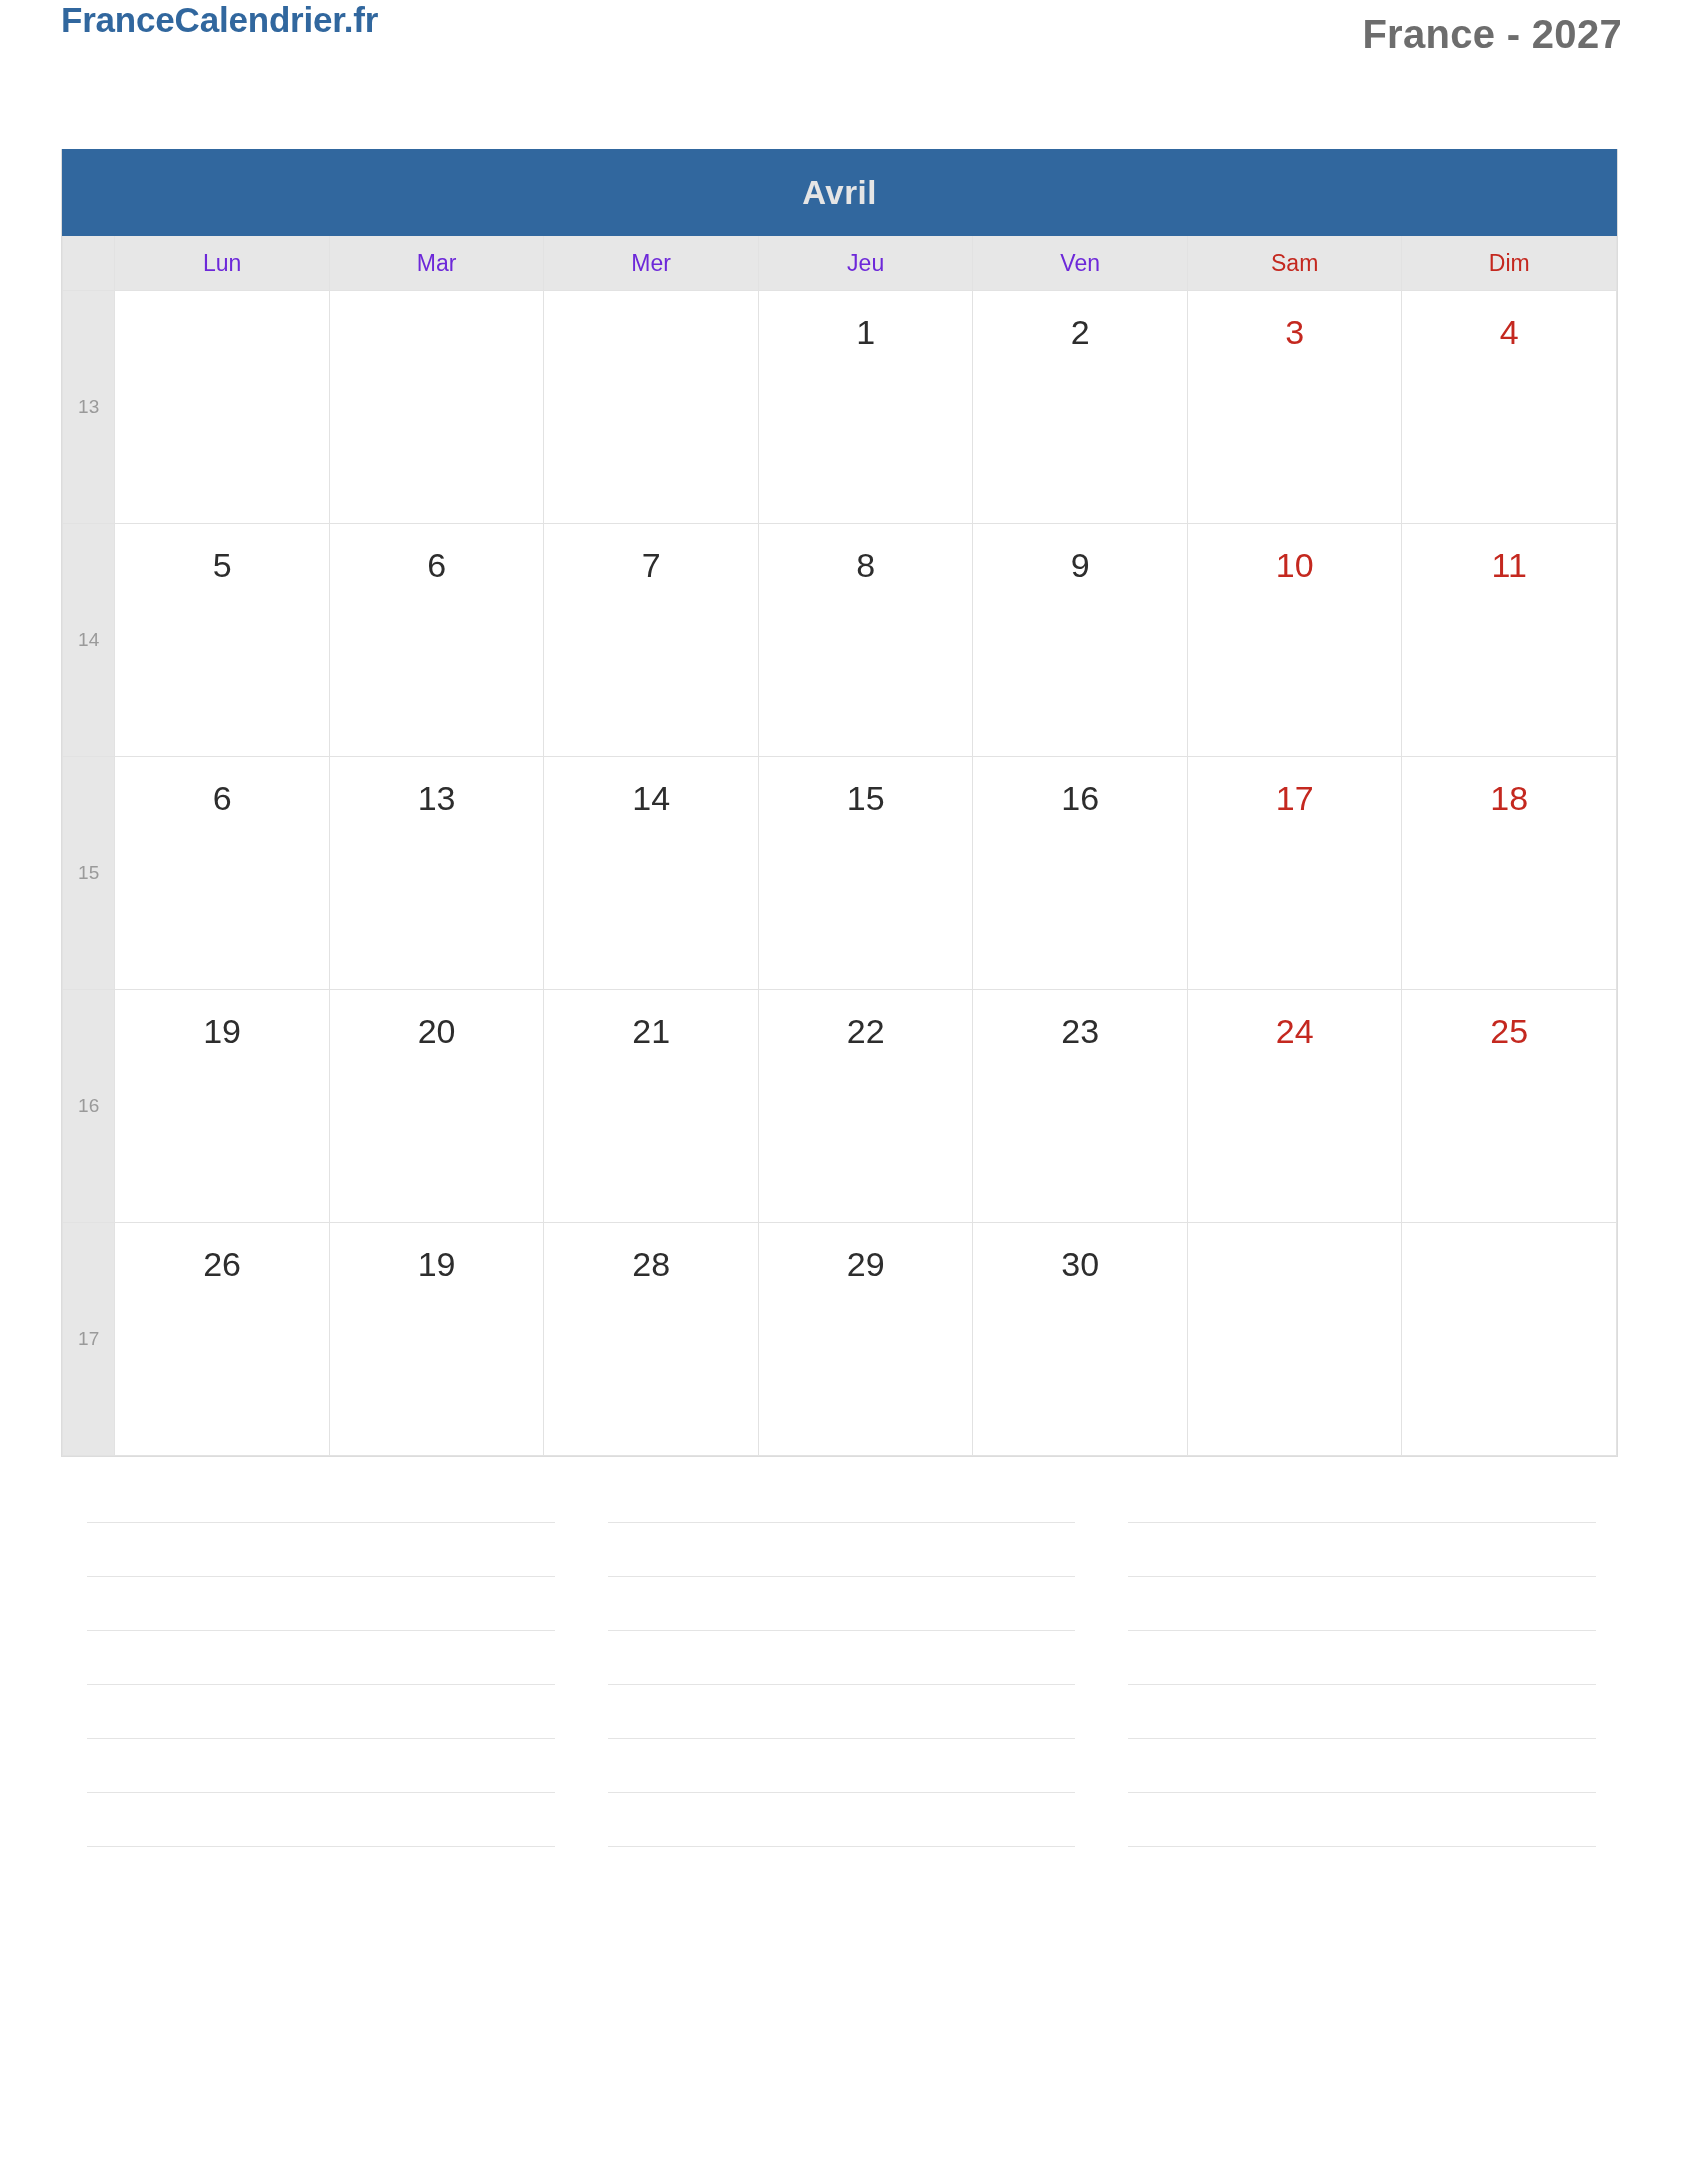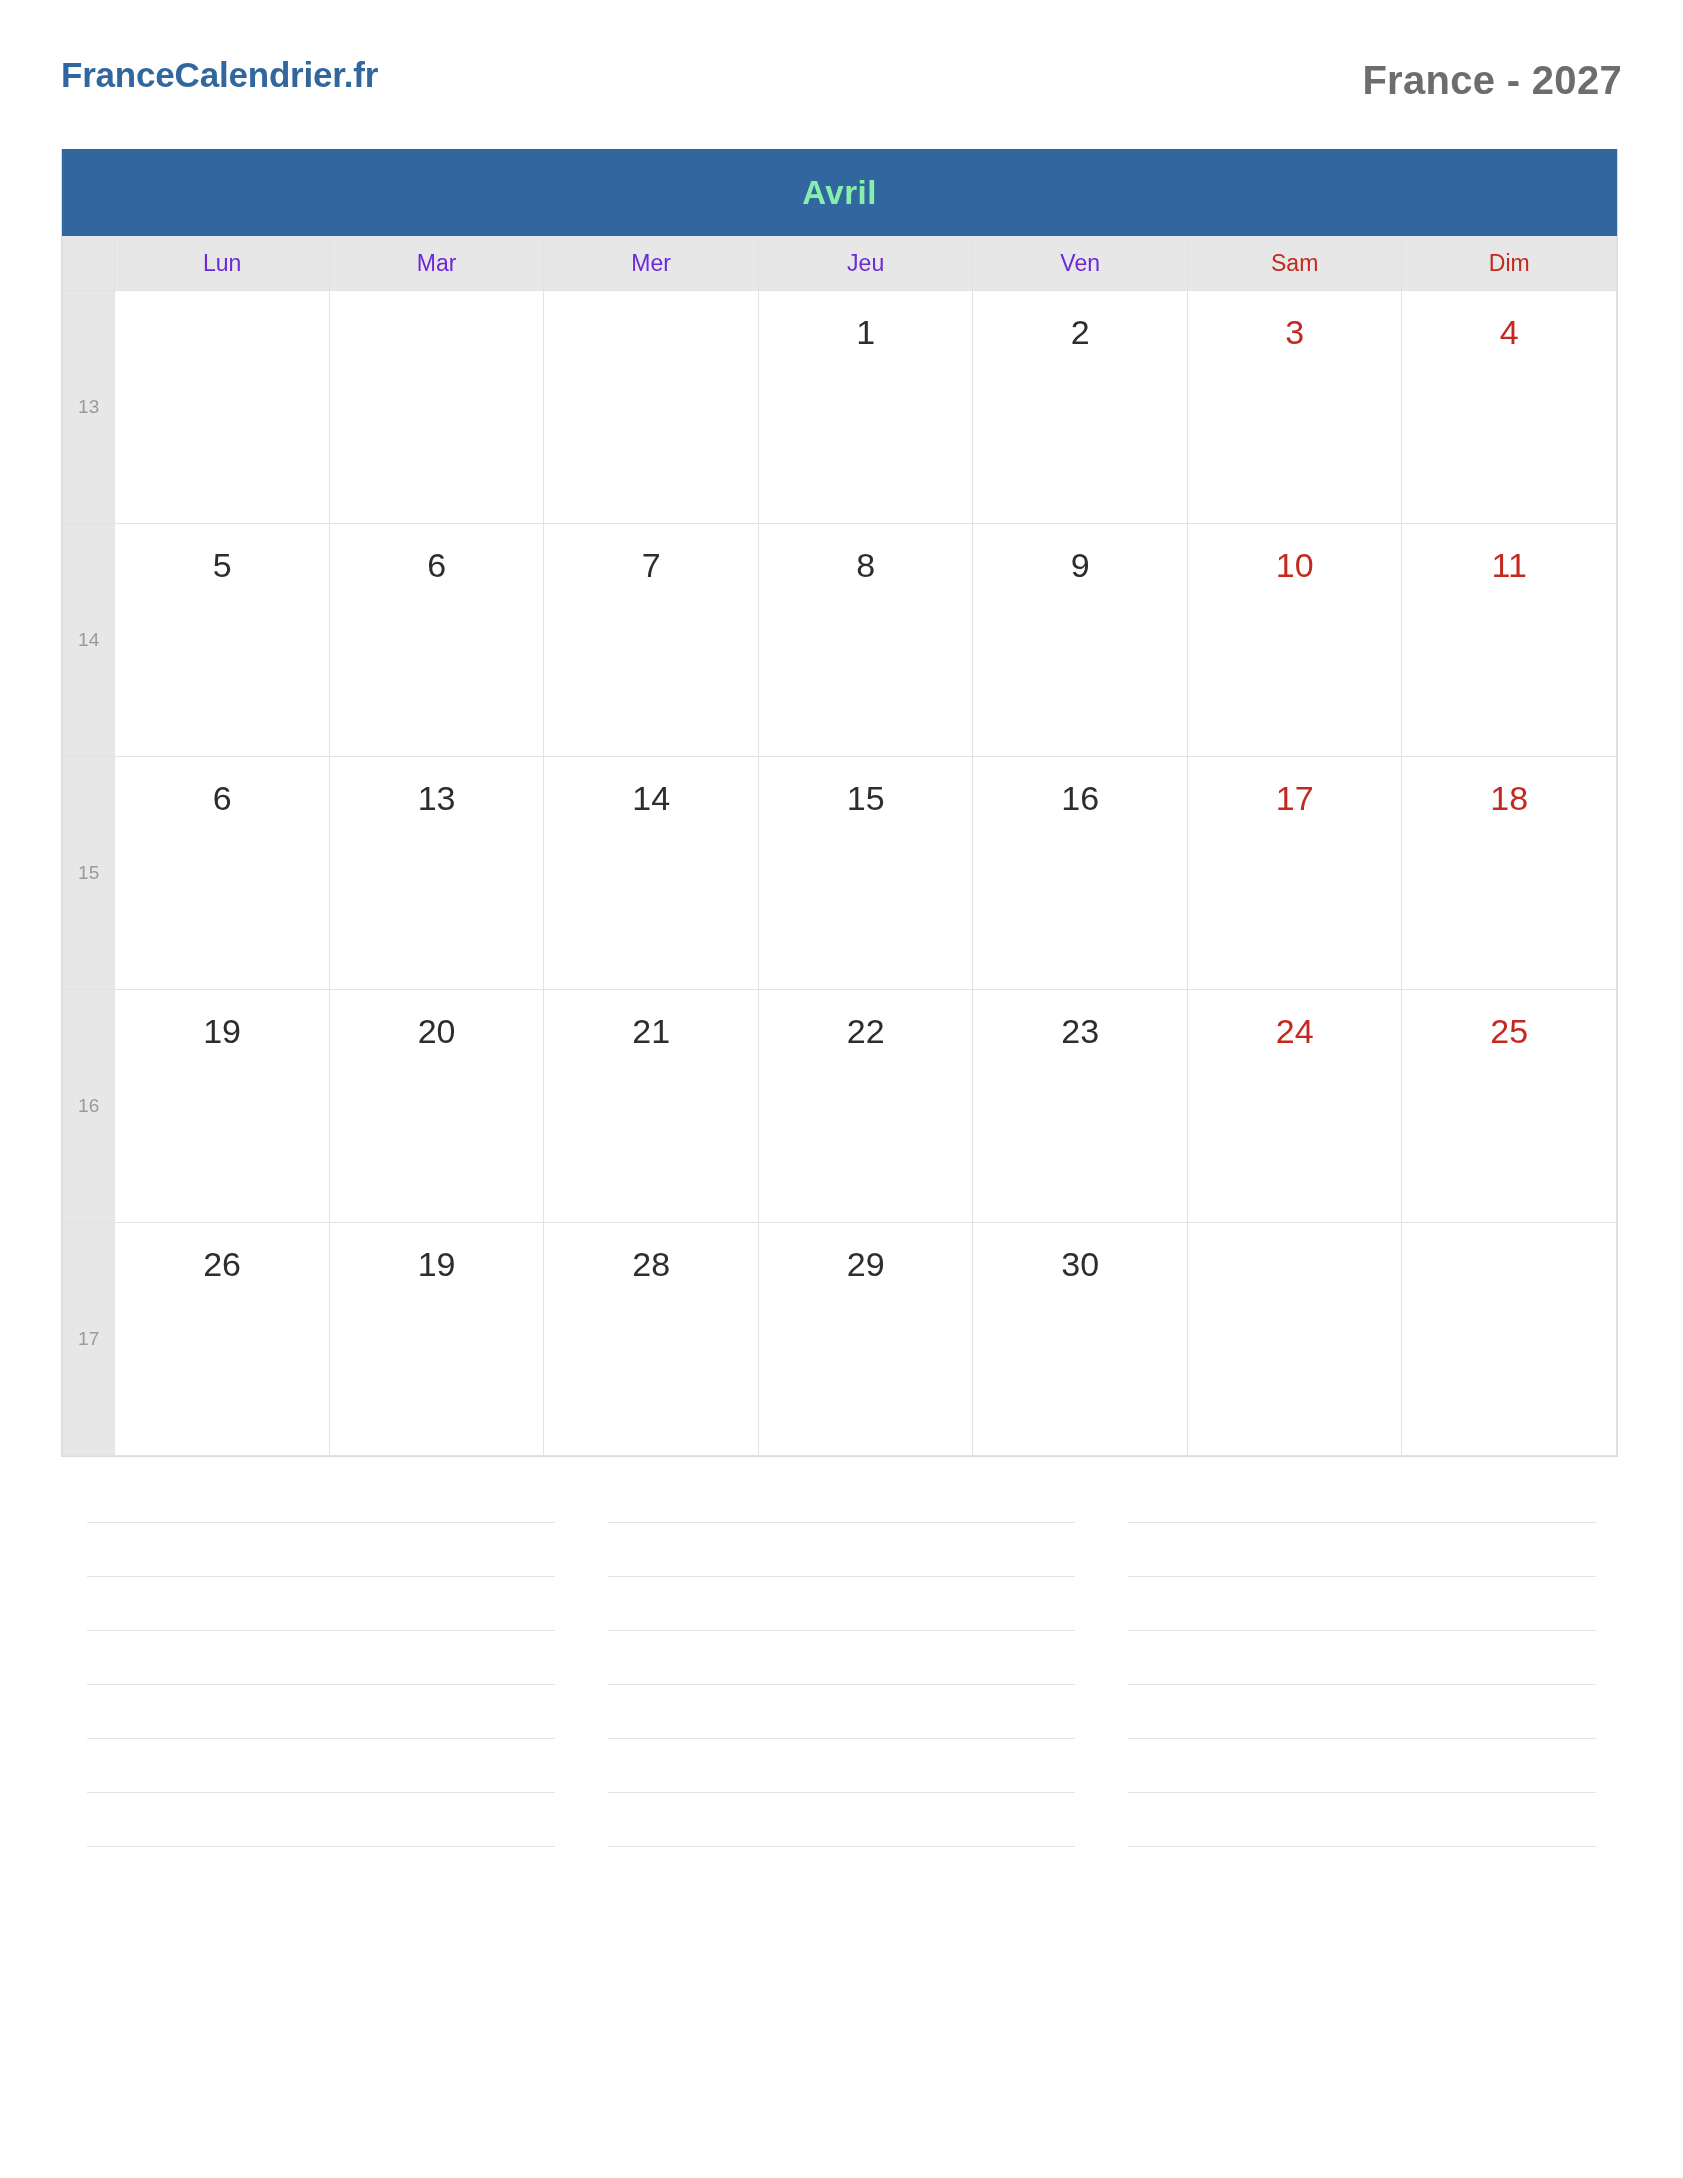--- a/index.html
+++ b/index.html
@@ -19,21 +19,21 @@
     width: 1683px;
     height: 2178px;
     box-sizing: border-box;
     padding: 0 61px;
   }
 
   
   .header {
     height: 149px;
     display: flex;
-    align-items: center;
+    align-items: flex-start;
     justify-content: space-between;
   }
   .brand {
     font-size: 35px;
     font-weight: bold;
     color: #31679e;
     letter-spacing: -0.2px;
   }
   .year-title {
     font-size: 40px;
@@ -45,21 +45,21 @@
 
   
   .calendar {
     border: 1px solid #dcdcdc;
     border-top: none;
     box-sizing: border-box;
     width: 1557px;
   }
   .month-bar {
     background: #31679e;
-    color: #86efac;
+    color: #e5e5e5;
     text-align: center;
     font-size: 33px;
     font-weight: bold;
     height: 87px;
     line-height: 87px;
     letter-spacing: 0.5px;
   }
   table.cal {
     border-collapse: collapse;
     width: 100%;

